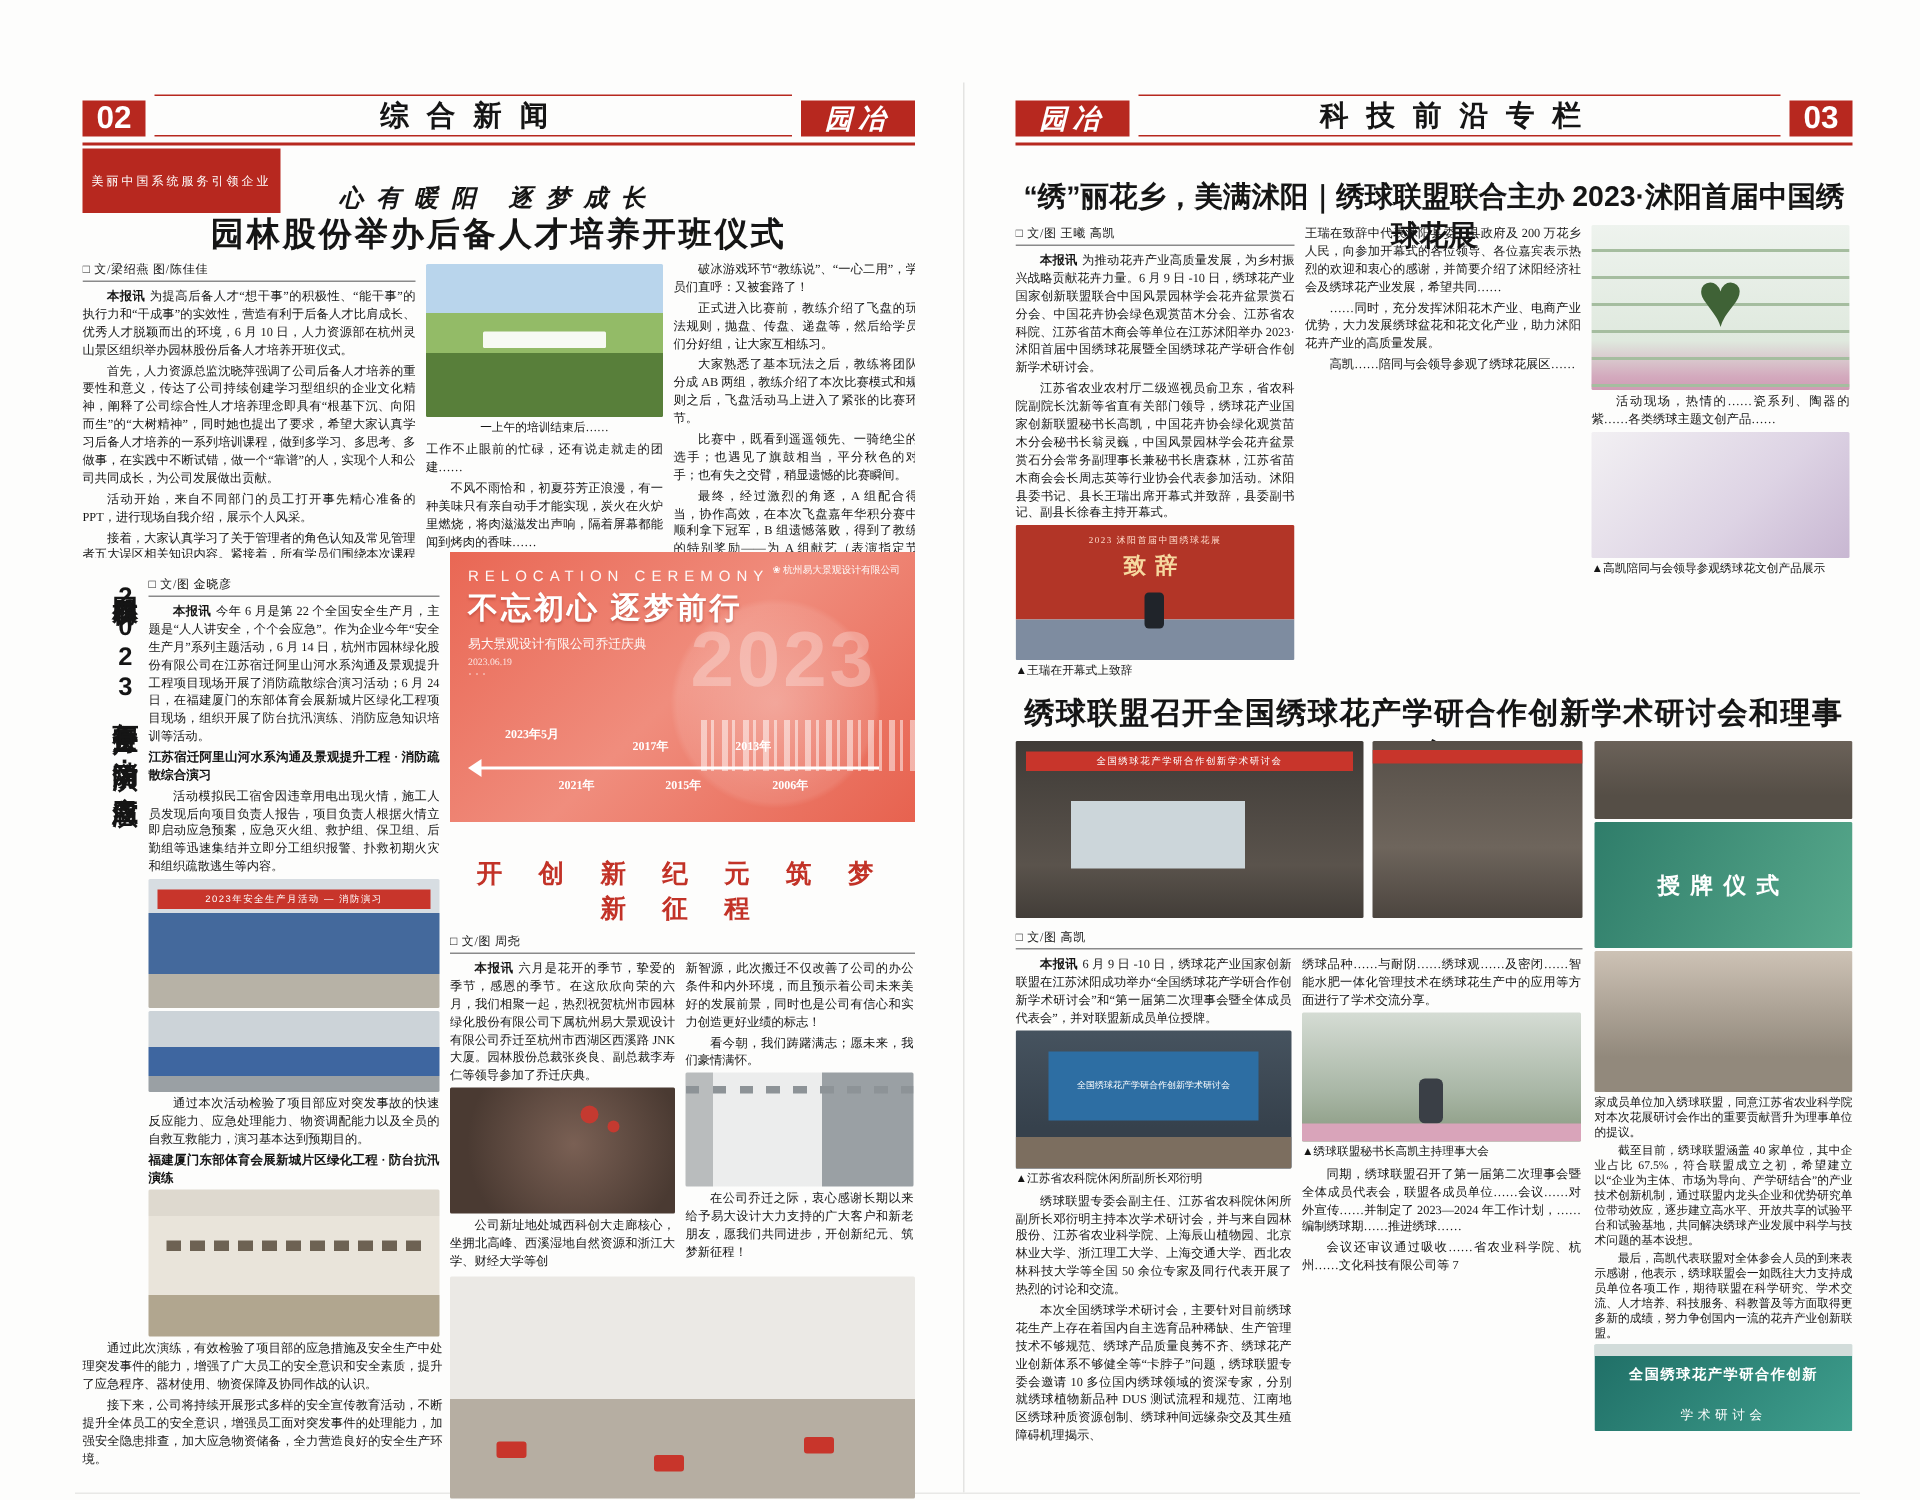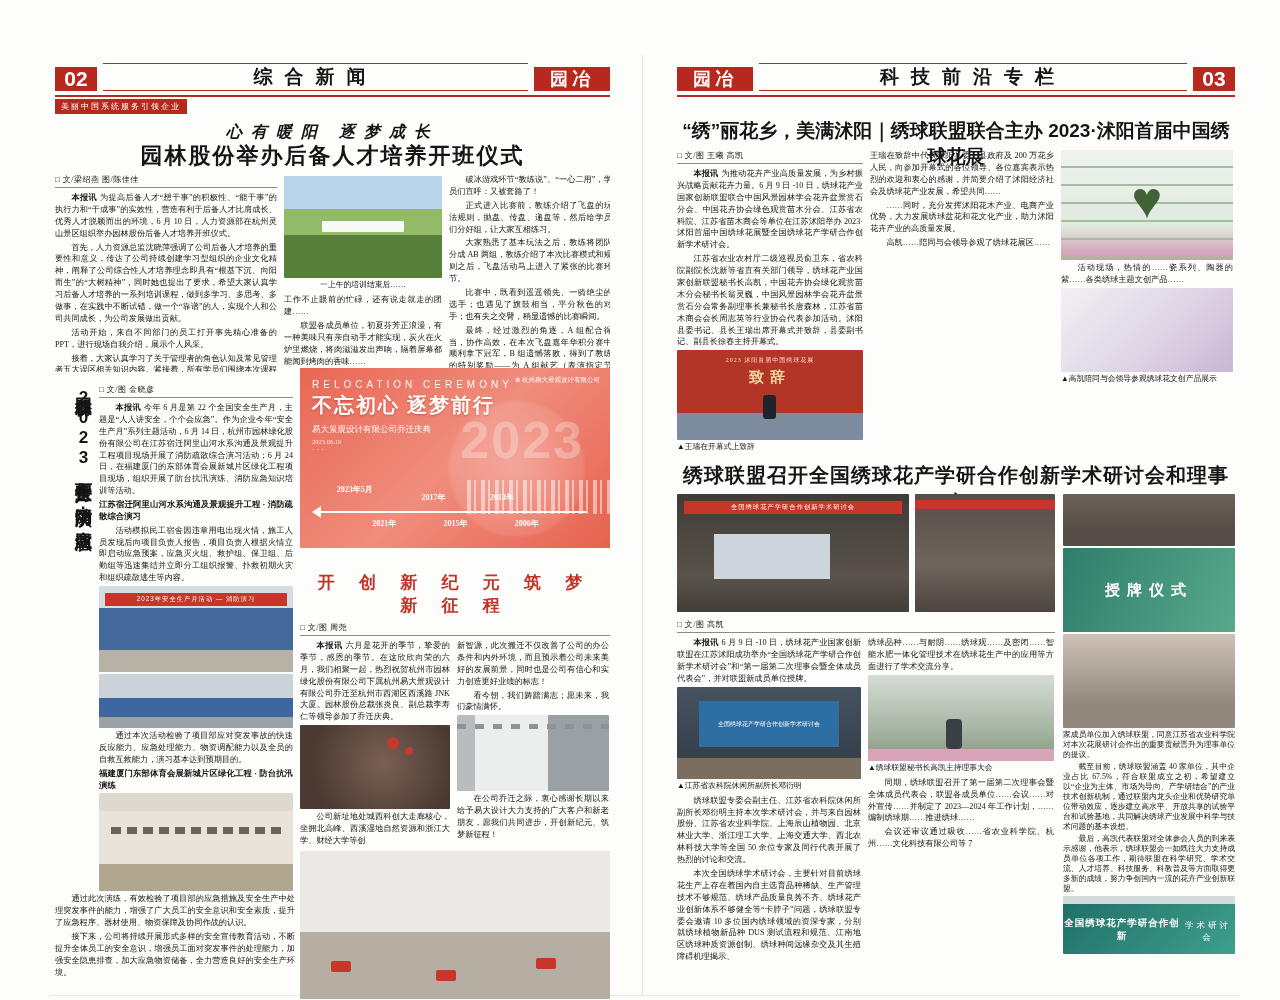--- a/index.html
+++ b/index.html
@@ -14,24 +14,24 @@
   .botline{position:absolute;left:50px;top:995px;width:1190px;height:1px;background:#e8e8e6}
 
   
   .phead{display:flex;align-items:flex-end;height:29px}
   .pnum{width:42px;background:var(--red);color:#fff;font-family:"Liberation Sans","DejaVu Sans",sans-serif;
         font-weight:bold;font-size:21px;display:flex;align-items:center;justify-content:center}
   .pband{flex:1;border-top:1.5px solid var(--red);border-bottom:1.5px solid var(--red);
          display:flex;align-items:center;justify-content:center;margin:0 6px}
   .ptitle{font-size:19px;letter-spacing:12px;font-weight:bold}
   .pmast{width:76px;background:var(--red);color:#fff;display:flex;align-items:center;justify-content:center;
-         font-size:18px;font-weight:bold;letter-spacing:4px}
+         font-size:18px;font-weight:bold;font-style:italic;letter-spacing:4px}
   .prule{height:1.5px;background:var(--red);margin-top:4px}
   .ptag{position:absolute;top:37px;left:0;background:var(--red);color:#fff;font-size:8px;
-        padding:2px 6px;letter-spacing:2px}
+        padding:16px 6px;letter-spacing:2px}
 
   
   .kicker{width:100%;text-align:center;font-size:16px;letter-spacing:9px;font-weight:bold;font-style:italic}
   .h1{width:100%;text-align:center;font-weight:bold;margin:0;
       font-family:"Liberation Sans","DejaVu Sans",sans-serif}
   .h1.big{font-size:22px;letter-spacing:2px}
   .h1.long{font-size:19px;letter-spacing:0}
   .h1.mid{font-size:20px;letter-spacing:1px}
   .redk{width:100%;text-align:center;color:var(--hred);font-weight:bold;font-size:17px;letter-spacing:10px}
   .redh{width:100%;text-align:center;color:var(--hred);font-weight:bold;font-size:21px;letter-spacing:2px;
@@ -84,21 +84,21 @@
         font-size:6px;text-align:center;display:flex;align-items:center;justify-content:center;padding:0 4px;line-height:1.5}
   .carpet{position:absolute;left:0;right:0;bottom:0;height:22%;background:#7c6e5f}
   .ph-speak{background:linear-gradient(#d5dcd4,#a8b6a5 62%,#88987f)}
   .flow{position:absolute;left:0;right:0;bottom:0;height:14%;background:#d9a4ba}
   .pers2{position:absolute;left:42%;bottom:14%;width:16px;height:30px;background:#3a3f46;border-radius:4px}
   .ph-backs{background:linear-gradient(#6b6259,#554e46 70%)}
   .slide-award{background:linear-gradient(115deg,#2f7d6a,#58a98c);display:flex;align-items:center;justify-content:center;
                color:#fff;font-size:15px;font-weight:bold;letter-spacing:7px}
   .ph-award{background:linear-gradient(#cdc2b5,#92897c 75%)}
   .slide-bot{background:linear-gradient(#d2dcda 0 14%,transparent 14%),linear-gradient(135deg,#1f6e66,#3f9f8d);
-             display:flex;flex-direction:row;align-items:center;justify-content:center;color:#fff;text-align:center}
+             display:flex;flex-direction:column;align-items:center;justify-content:center;color:#fff;text-align:center}
   .slide-bot .l1{font-size:9.5px;font-weight:bold;letter-spacing:1px;margin-top:10px}
   .slide-bot .l2{font-size:8.5px;letter-spacing:3px;margin-top:15px}
 
   
   .poster{height:180px;background:linear-gradient(135deg,#e96754,#f08d7d 50%,#e7624f);color:#fff;
           position:relative;overflow:hidden;padding:11px 12px;box-sizing:border-box}
   .poster .orb{position:absolute;right:18px;top:26px;width:150px;height:150px;border-radius:50%;
                background:radial-gradient(circle,rgba(255,255,255,.30),rgba(255,255,255,.10) 62%,rgba(255,255,255,0) 66%)}
   .poster .en{font-size:10px;letter-spacing:4px;opacity:.95;font-family:"Liberation Sans",sans-serif}
   .poster .t{font-size:20px;font-weight:bold;letter-spacing:2px;margin-top:2px;text-shadow:0 1px 2px rgba(140,30,20,.4)}
@@ -145,21 +145,21 @@
         <p class="p">首先，人力资源总监沈晓萍强调了公司后备人才培养的重要性和意义，传达了公司持续创建学习型组织的企业文化精神，阐释了公司综合性人才培养理念即具有“根基下沉、向阳而生”的“大树精神”，同时她也提出了要求，希望大家认真学习后备人才培养的一系列培训课程，做到多学习、多思考、多做事，在实践中不断试错，做一个“靠谱”的人，实现个人和公司共同成长，为公司发展做出贡献。</p>
         <p class="p">活动开始，来自不同部门的员工打开事先精心准备的 PPT，进行现场自我介绍，展示个人风采。</p>
         <p class="p">接着，大家认真学习了关于管理者的角色认知及常见管理者五大误区相关知识内容。紧接着，所有学员们围绕本次课程内容积极思考，热烈开展小组讨论，推选小组代表踊跃发言……</p>
       </div>
       <div style="width:158px;flex:none">
         <div class="photo ph-field" style="height:102px">
           <div class="wstrip"></div>
         </div>
         <div class="cap cc">一上午的培训结束后……</div>
         <p class="p noind">工作不止眼前的忙碌，还有说走就走的团建……</p>
-        <p class="p">联盟各成员单位，初夏芬芳正浪漫，有一种美味只有亲自动手才能实现，炭火在火炉里燃烧，将肉滋滋发出声响，隔着屏幕都能闻到烤肉的香味……</p>
+        <p class="p">不风不雨恰和，初夏芬芳正浪漫，有一种美味只有亲自动手才能实现，炭火在火炉里燃烧，将肉滋滋发出声响，隔着屏幕都能闻到烤肉的香味……</p>
         <p class="p">初夏的阳光已是炙热无比，但比正午阳光更火热的是在绿茵场上的一场激烈的飞盘比赛。跟着园林股份的小伙伴一起来“飞”翻全场吧！</p>
       </div>
       <div style="width:163px;flex:none">
         <p class="p">破冰游戏环节“教练说”、“一心二用”，学员们直呼：又被套路了！</p>
         <p class="p">正式进入比赛前，教练介绍了飞盘的玩法规则，抛盘、传盘、递盘等，然后给学员们分好组，让大家互相练习。</p>
         <p class="p">大家熟悉了基本玩法之后，教练将团队分成 AB 两组，教练介绍了本次比赛模式和规则之后，飞盘活动马上进入了紧张的比赛环节。</p>
         <p class="p">比赛中，既看到遥遥领先、一骑绝尘的选手；也遇见了旗鼓相当，平分秋色的对手；也有失之交臂，稍显遗憾的比赛瞬间。</p>
         <p class="p">最终，经过激烈的角逐，A 组配合得当，协作高效，在本次飞盘嘉年华积分赛中顺利拿下冠军，B 组遗憾落败，得到了教练的特别奖励——为 A 组献艺（表演指定节目）。</p>
 
       </div>

